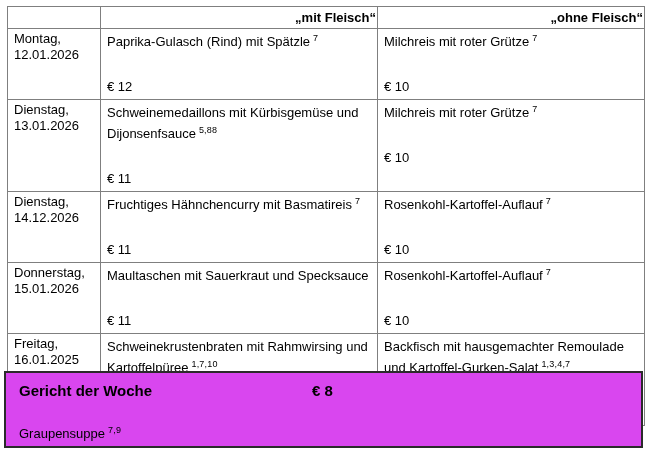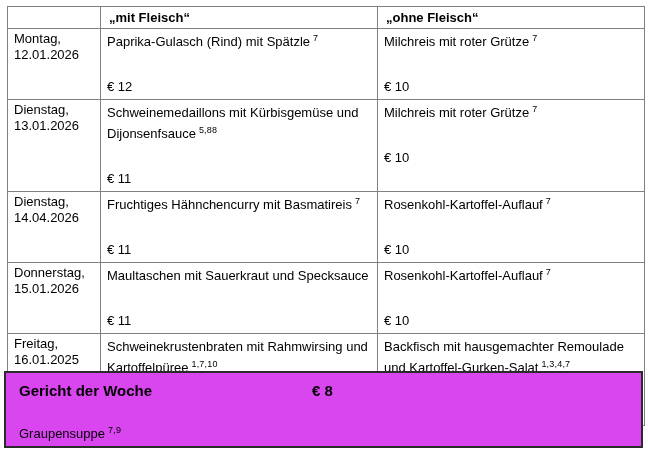--- a/index.html
+++ b/index.html
@@ -25,24 +25,24 @@
     padding: 2px 6px 2px 6px;
     text-align: left;
     font-weight: normal;
   }
   col.c-day  { width: 93px; }
   col.c-meat { width: 277px; }
   col.c-veg  { width: 267px; }
 
   tr.hdr th {
     height: 21px;
-    text-align: left;
+    text-align: right;
     font-weight: bold;
     font-size: 13px;
-    padding: 2px 8px;
+    padding: 2px 1px;
     line-height: 17px;
   }
   td.day-cell {
     font-size: 13px;
     line-height: 16px;
     padding-top: 4px;
     padding-left: 5px;
   }
   td.dish-cell {
     font-size: 13px;
@@ -136,21 +136,21 @@
       </td>
       <td class="dish-cell">
         <span>Milchreis mit roter Grütze</span><sup class="allergen">7</sup>
         <div class="price">€ 10</div>
       </td>
     </tr>
 
     <tr class="r3">
       <td class="day-cell">
         <div>Dienstag,</div>
-        <div>14.04.2026</div>
+        <div>14.12.2026</div>
       </td>
       <td class="dish-cell">
         <span>Fruchtiges Hähnchencurry mit Basmatireis</span><sup class="allergen">7</sup>
         <div class="price">€ 11</div>
       </td>
       <td class="dish-cell">
         <span>Rosenkohl-Kartoffel-Auflauf</span><sup class="allergen">7</sup>
         <div class="price">€ 10</div>
       </td>
     </tr>

